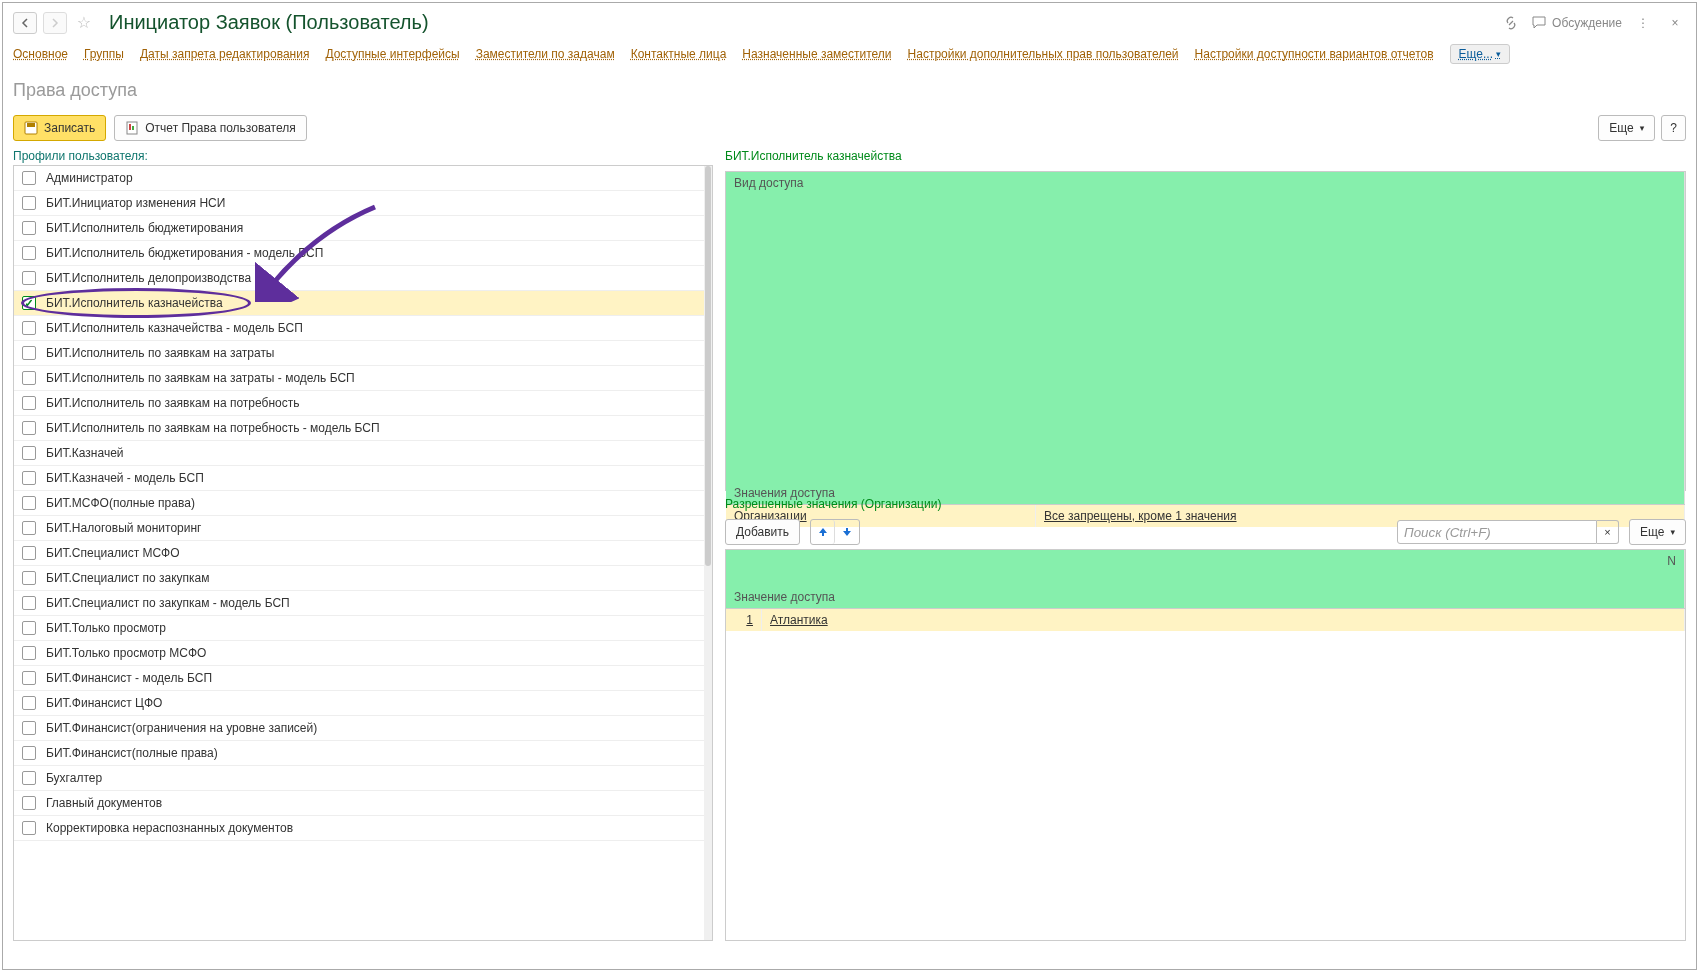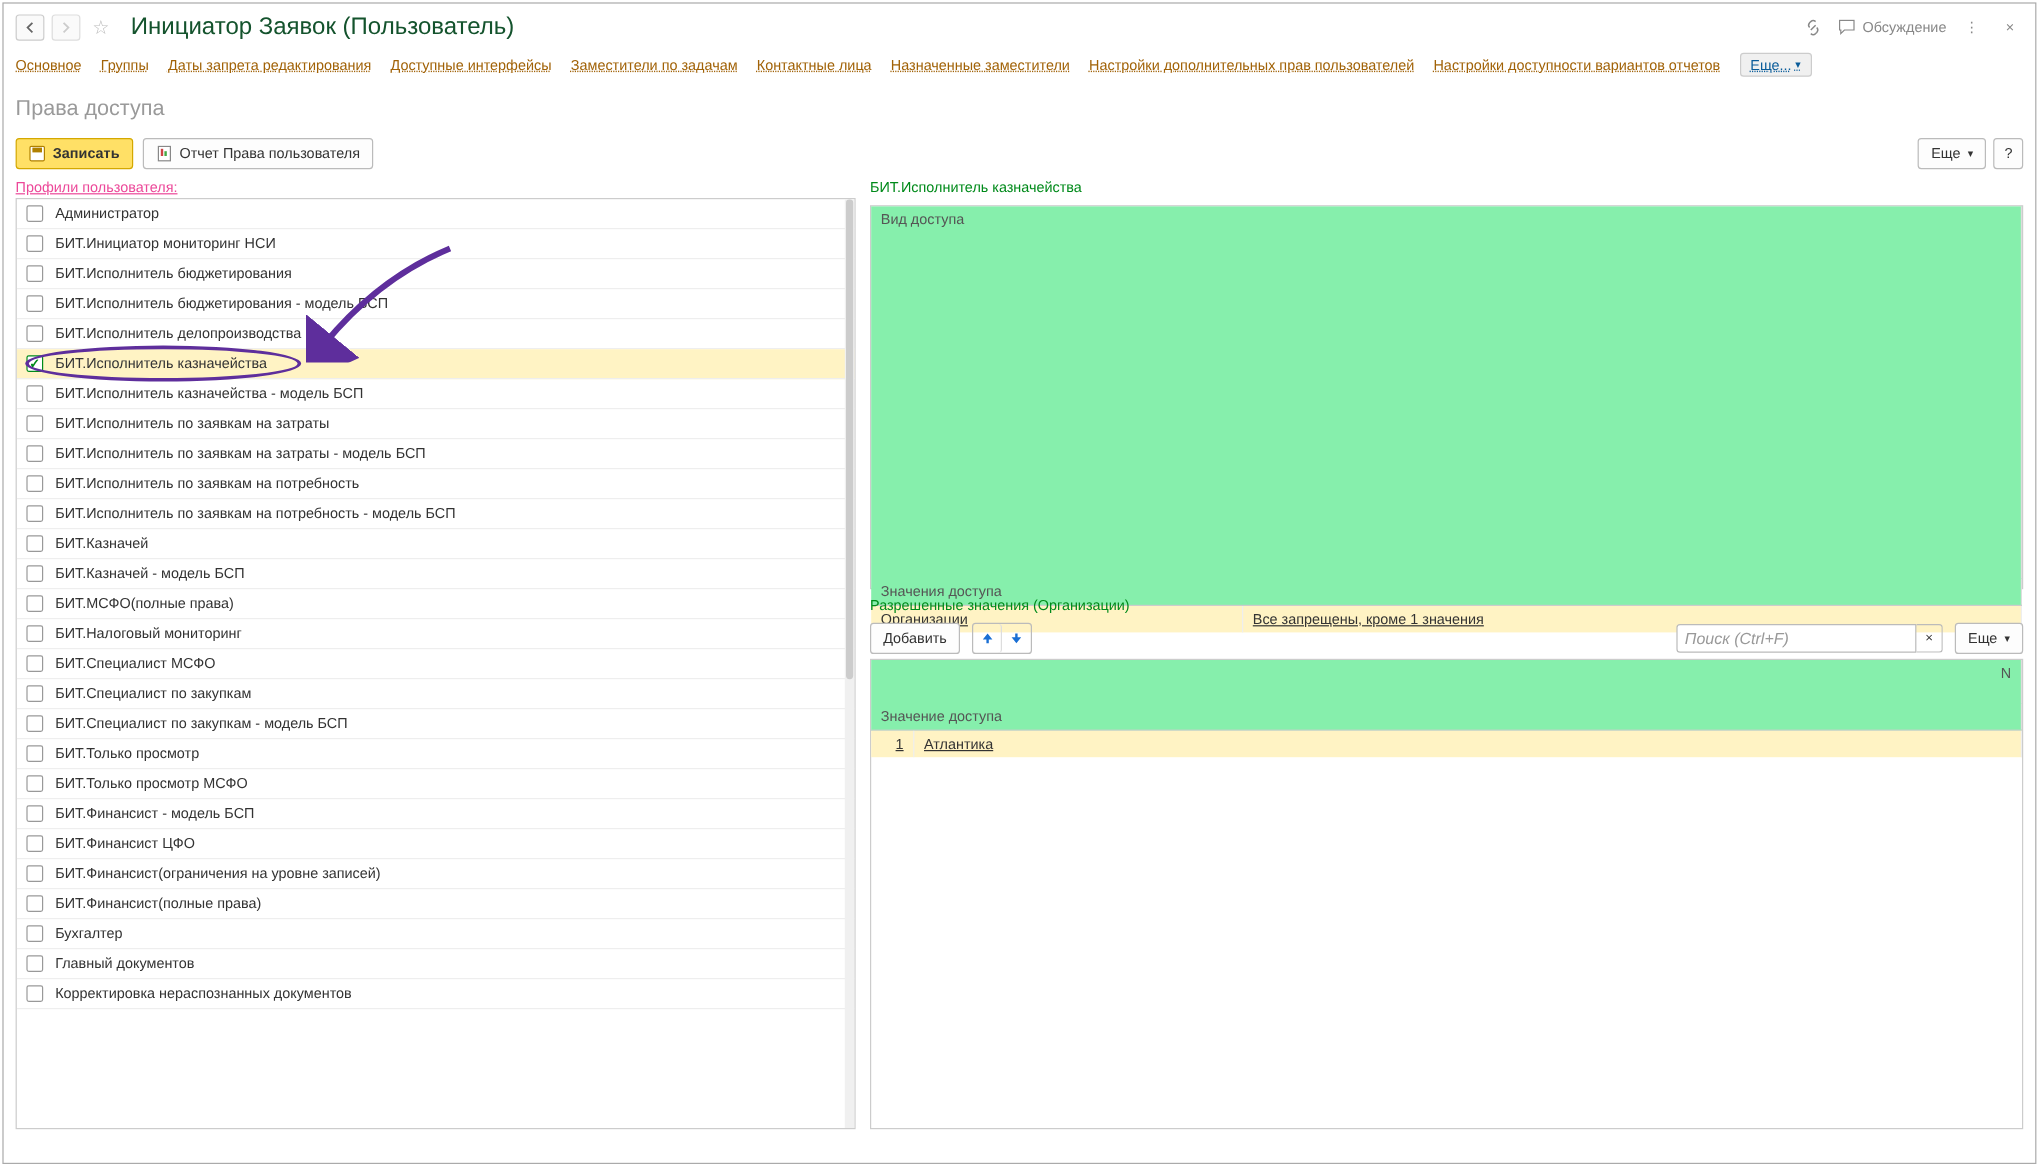--- a/index.html
+++ b/index.html
@@ -70,32 +70,32 @@
   background: #fdfdfd;
   border-radius: 3px;
   padding: 3px 10px;
   height: 26px;
   display: flex; align-items: center; gap: 6px;
   cursor: pointer;
 }
 .btn.primary {
   background: #ffe066;
   border-color: #d4a800;
-  font-weight: bold;
+  font-weight: normal;
 }
 .btn .icn { width: 14px; height: 14px; display: inline-flex; align-items: center; justify-content: center; }
 .toolbar-right { margin-left: auto; display: flex; gap: 6px; }
 .content {
   display: flex;
   gap: 12px;
   height: 792px;
 }
 .left-pane { flex: 0 0 700px; display: flex; flex-direction: column; }
 .right-pane { flex: 1; display: flex; flex-direction: column; gap: 6px; }
-.pane-label { font-size: 12px; color: #ec4899; margin-bottom: 2px; text-decoration: underline; }
+.pane-label { font-size: 12px; color: #0f766e; margin-bottom: 2px; }
 .green-label { color: #008a1a; font-size: 12px; margin-bottom: 2px; }
 .listbox {
   border: 1px solid #ccc;
   flex: 1;
   overflow-y: auto;
   position: relative;
 }
 .listbox::-webkit-scrollbar { width: 10px; }
 .listbox::-webkit-scrollbar-thumb { background: #ccc; border-radius: 5px; }
 .list-row {
@@ -255,21 +255,21 @@
 
     <div class="left-pane">
       <div class="pane-label">Профили пользователя:</div>
       <div class="listbox" id="profiles-list" style="position:relative;">
         <div class="list-row">
             <div class="chk"></div>
             <span>Администратор</span>
           </div>
           <div class="list-row">
             <div class="chk"></div>
-            <span>БИТ.Инициатор мониторинг НСИ</span>
+            <span>БИТ.Инициатор изменения НСИ</span>
           </div>
           <div class="list-row">
             <div class="chk"></div>
             <span>БИТ.Исполнитель бюджетирования</span>
           </div>
           <div class="list-row">
             <div class="chk"></div>
             <span>БИТ.Исполнитель бюджетирования - модель БСП</span>
           </div>
           <div class="list-row">

